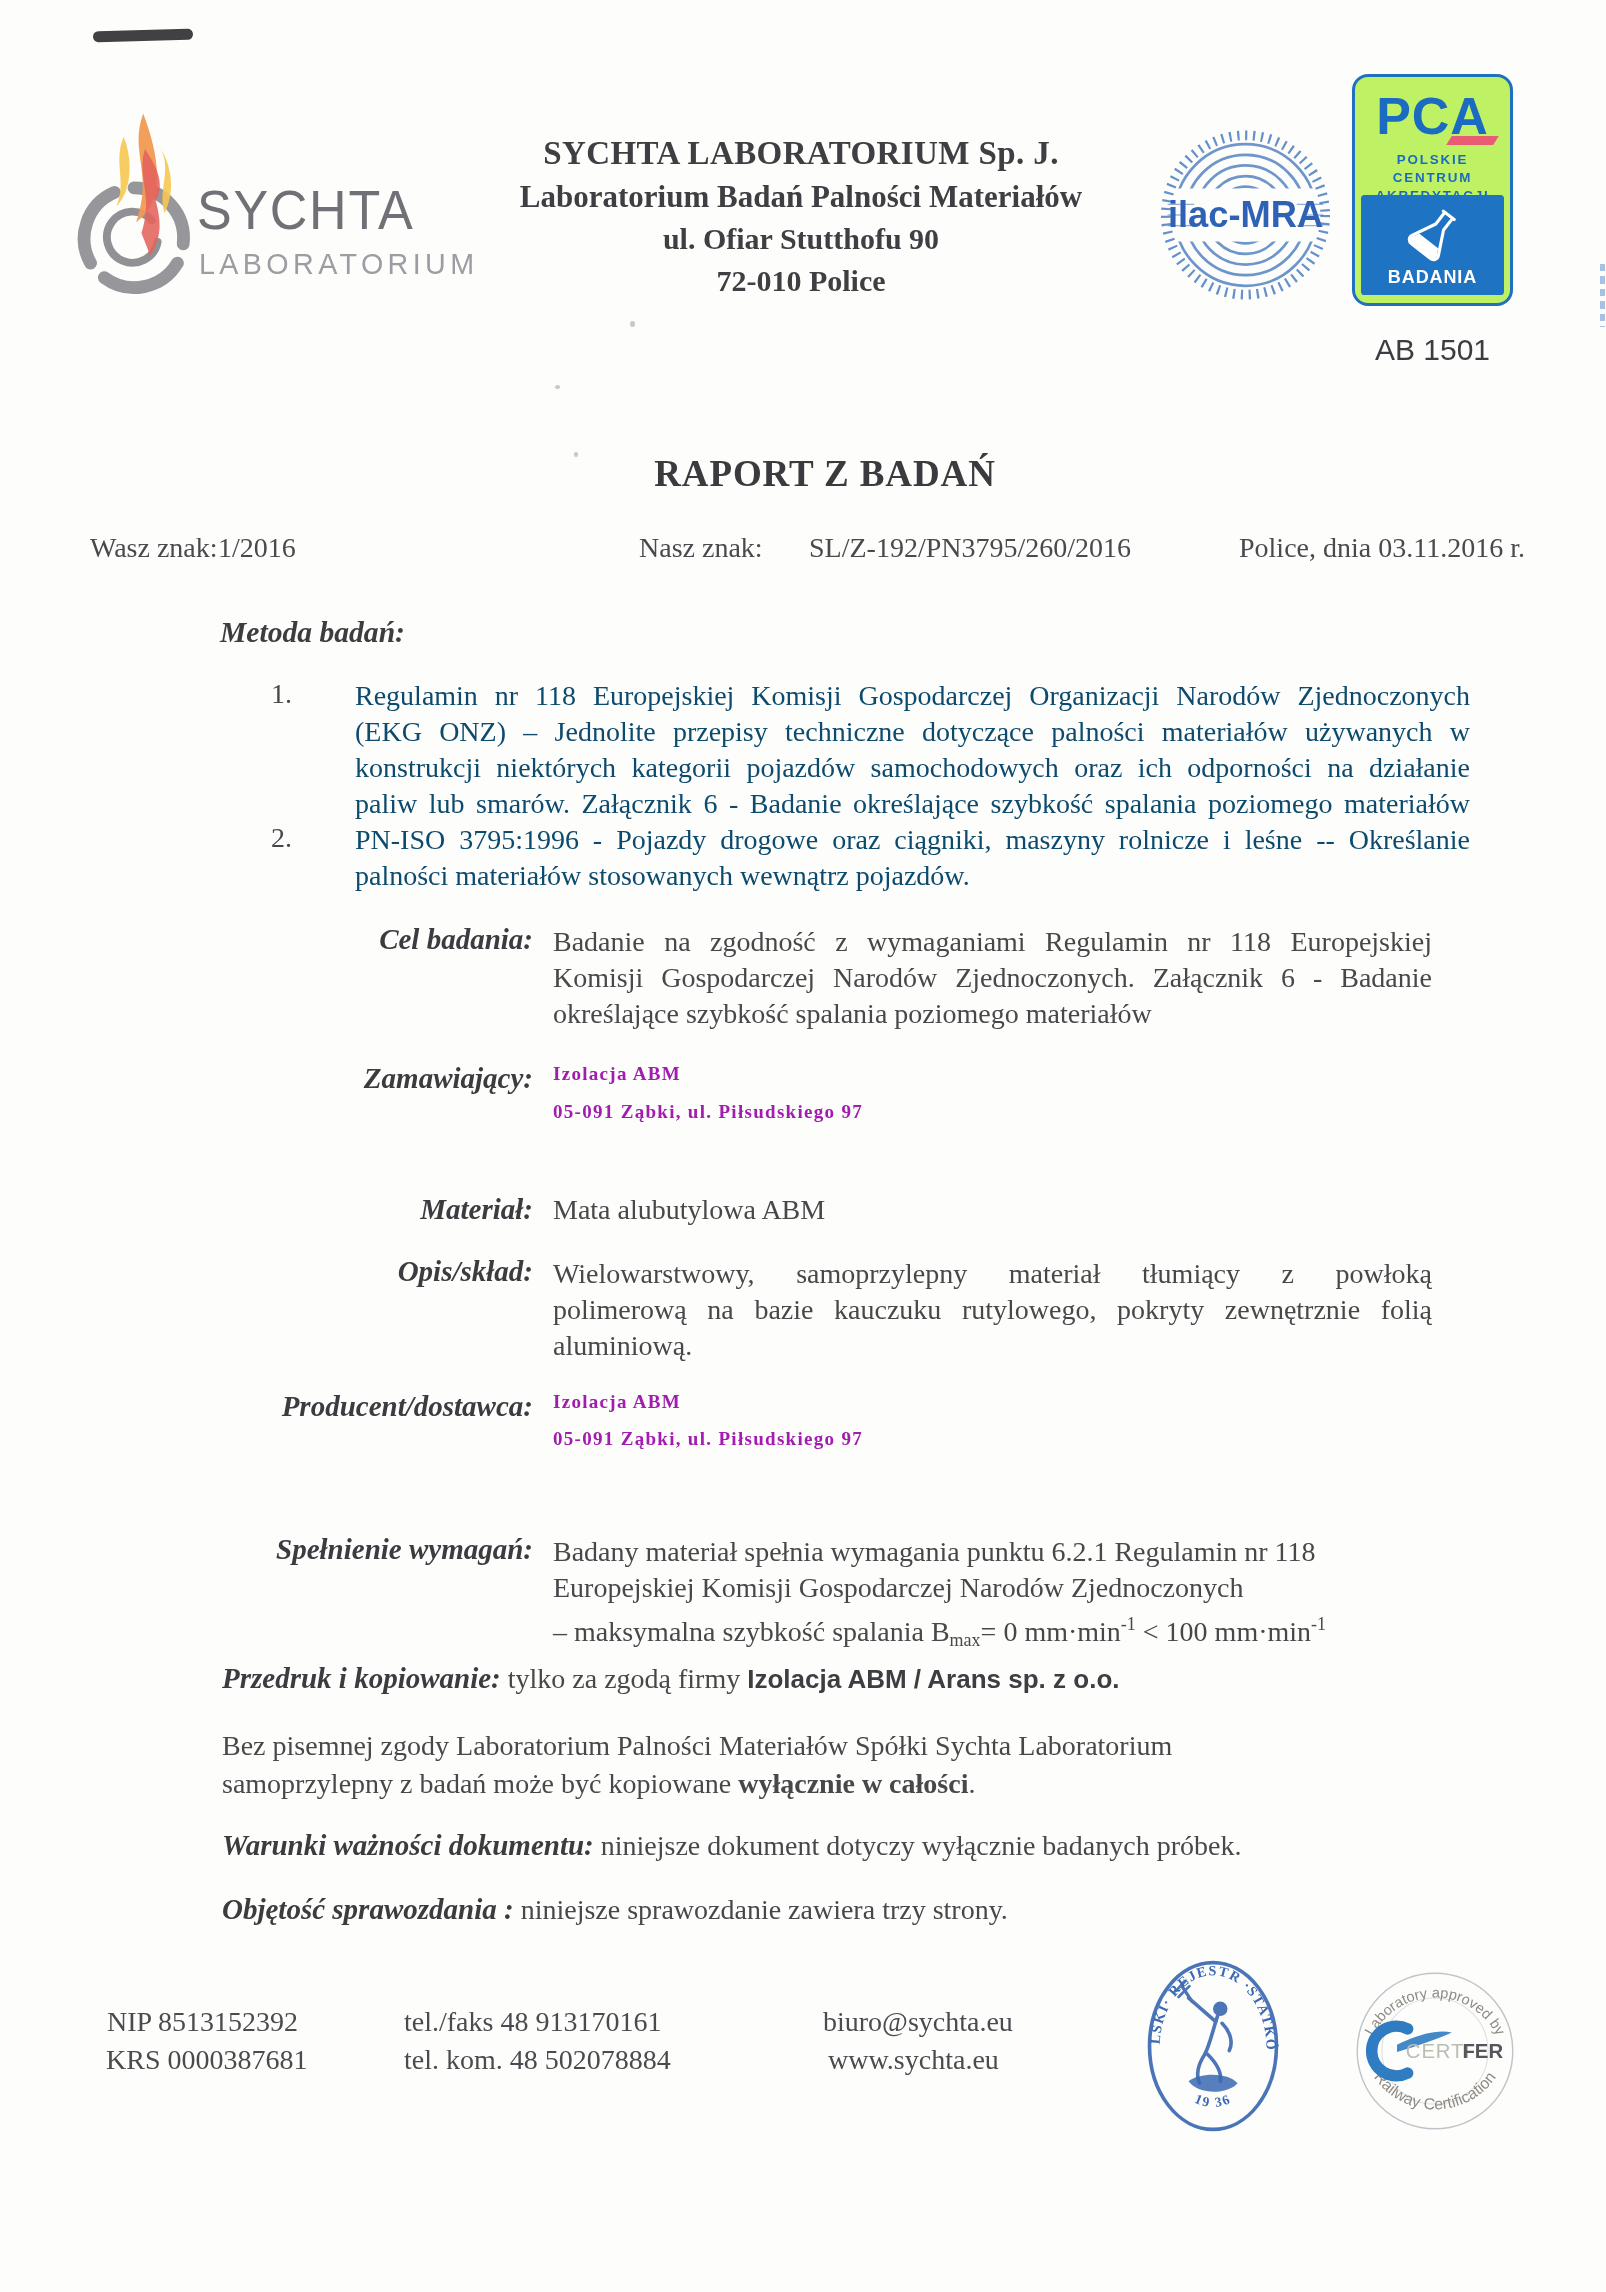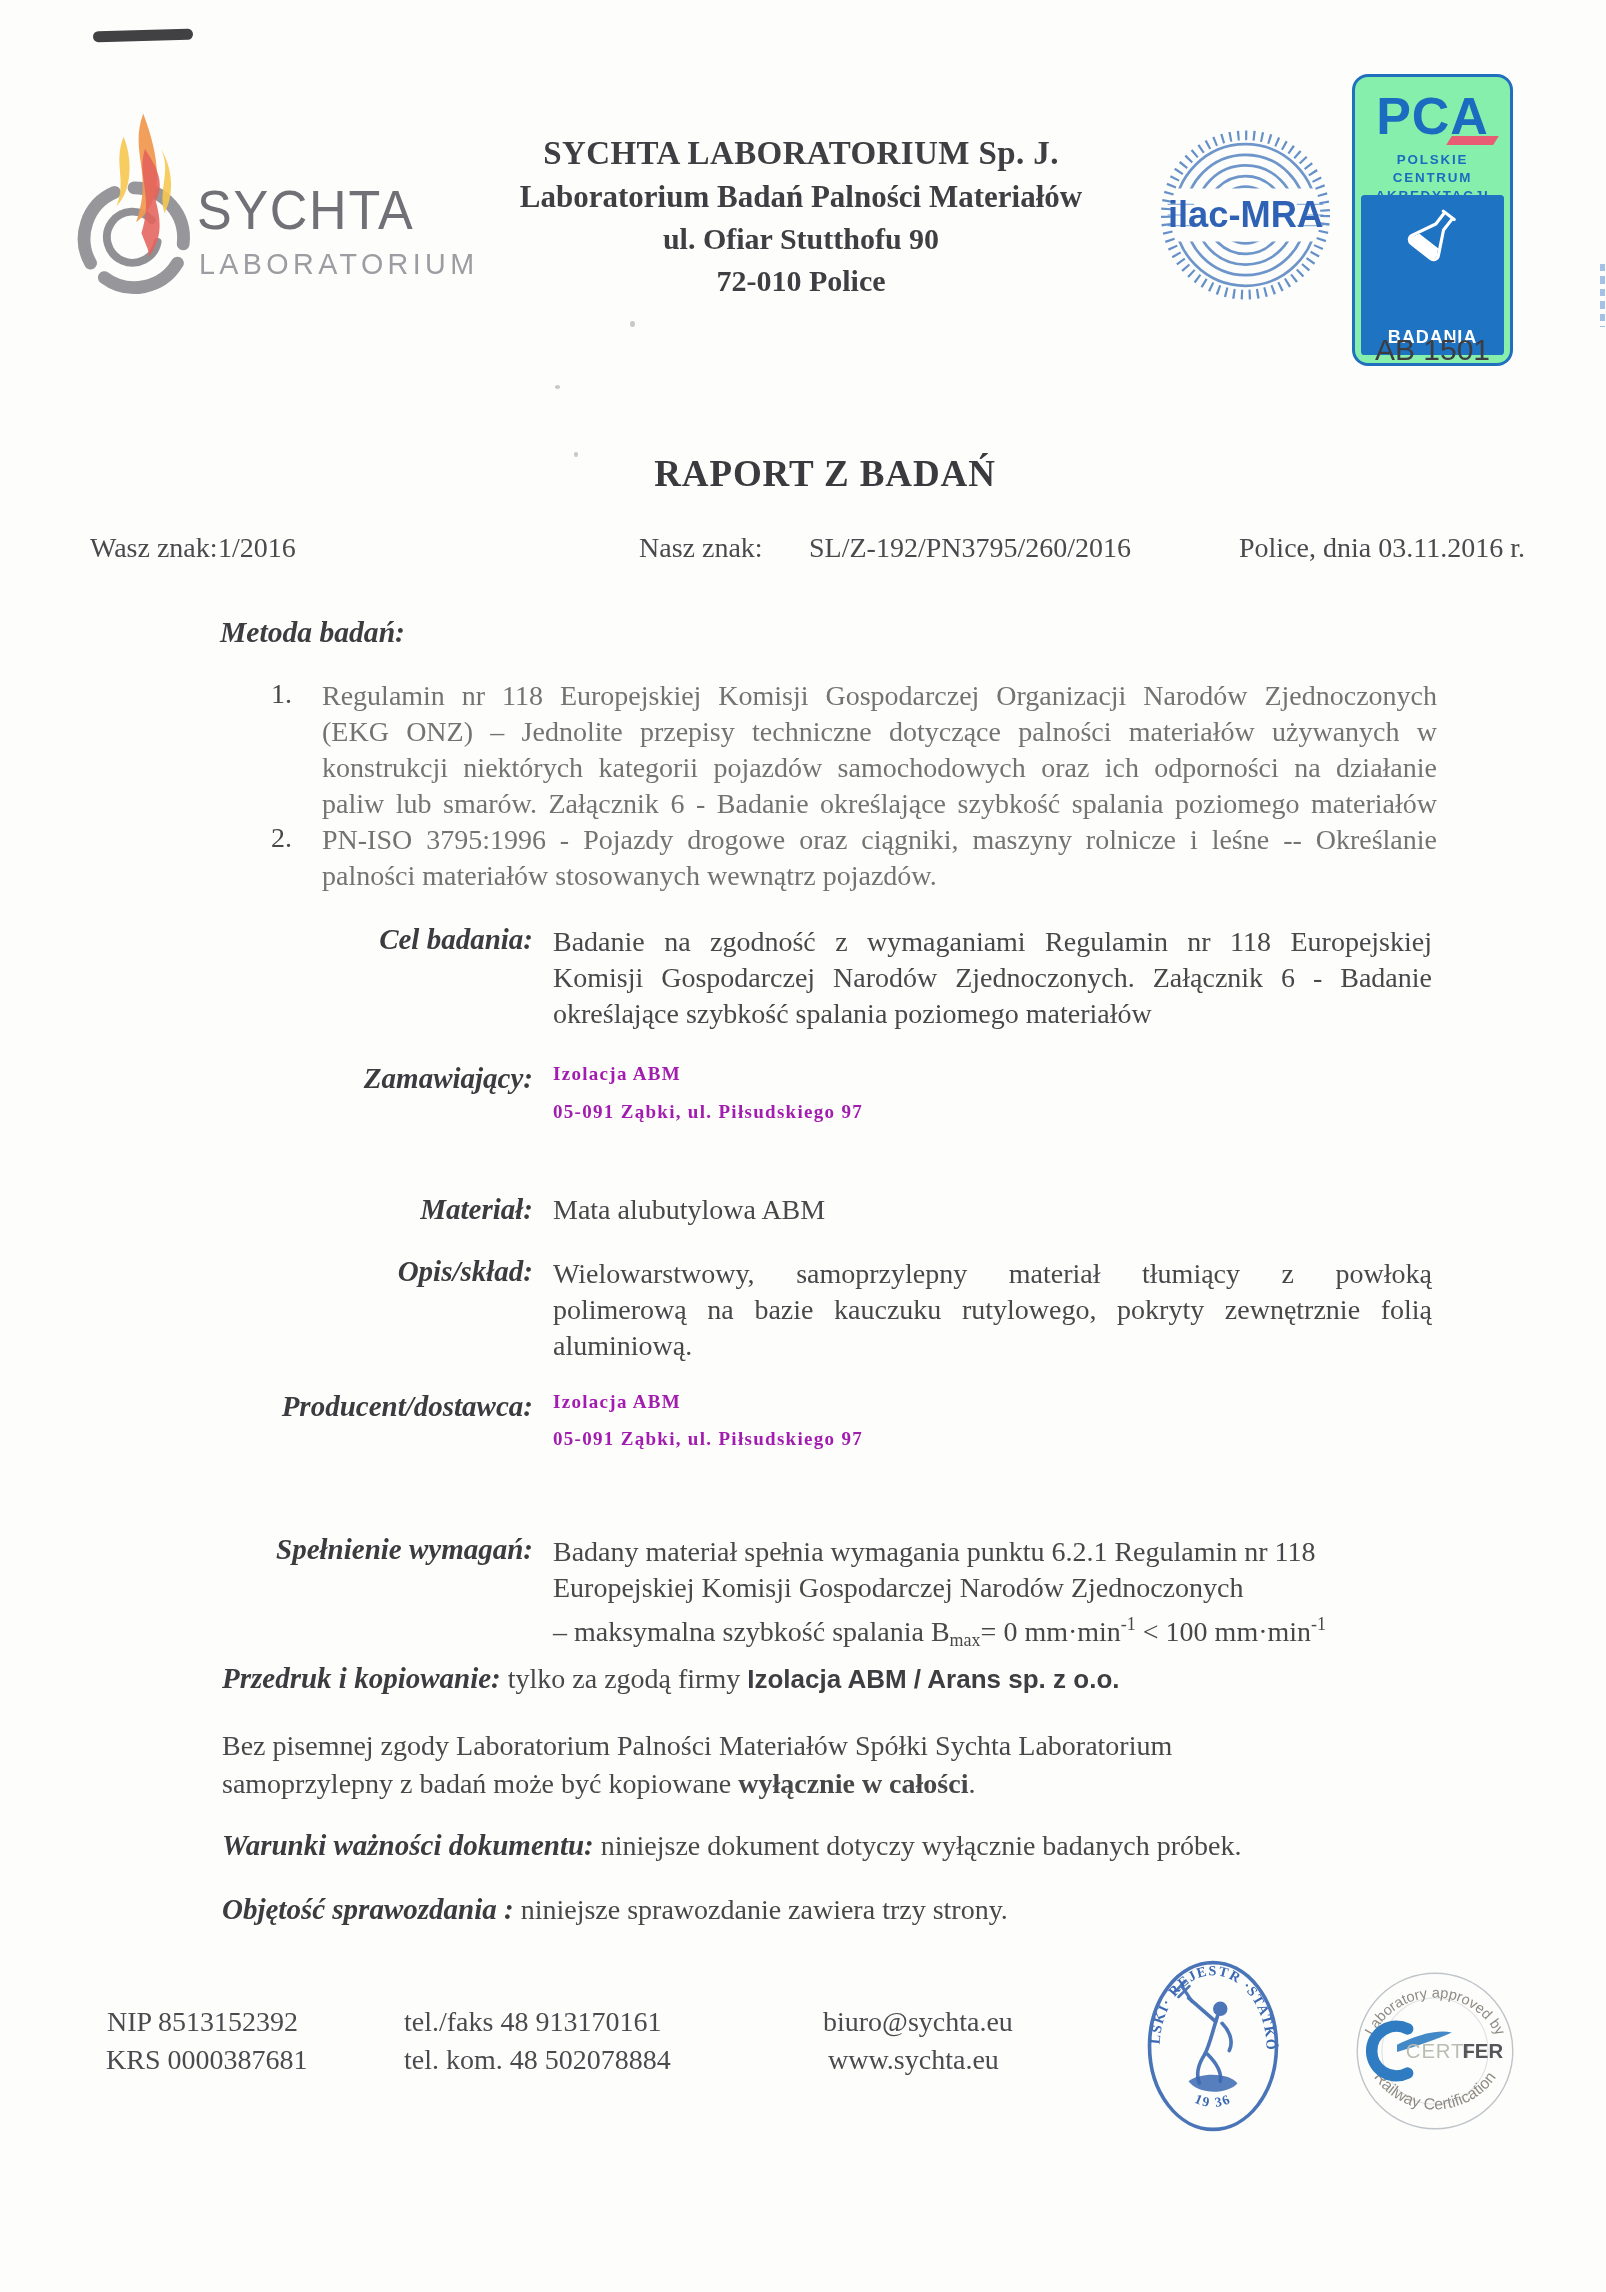--- a/index.html
+++ b/index.html
@@ -20,40 +20,40 @@
   .logo-sub  { left:199px; top:247px; font-family:"Liberation Sans", sans-serif; font-size:29.6px; color:#9c9ca2; letter-spacing:4.5px; transform:scaleX(.97); transform-origin:left top; }
 
   
   .company { left:407px; top:131px; width:788px; text-align:center; font-weight:bold; color:#3f3f43; }
   .company .l1 { font-size:33px; line-height:44px; letter-spacing:0.4px; }
   .company .l2 { font-size:31px; line-height:43px; }
   .company .l3 { font-size:30px; line-height:42px; }
   .company .l4 { font-size:30px; line-height:42px; }
 
   
-  .pca { left:1352px; top:74px; width:161px; height:292px; background:#86efac; border:3.6px solid #2170bf; border-radius:16px; }
+  .pca { left:1352px; top:74px; width:161px; height:232px; background:#bef264; border:3.6px solid #2170bf; border-radius:16px; }
   .pca-word { position:relative; margin-top:9px; text-align:center; font-family:"Liberation Sans", sans-serif; font-weight:bold; font-size:52px; color:#1b6cc0; letter-spacing:0.9px; }
   .pca-swoosh { position:absolute; right:14.3px; top:59px; width:47px; height:9px; background:#e85c74; transform:skewX(-32deg); }
   .pca-sub { margin-top:5.4px; text-align:center; font-family:"Liberation Sans", sans-serif; font-weight:bold; font-size:13.4px; color:#1b6cc0; letter-spacing:1.8px; line-height:18px; }
   .pca-box { position:absolute; left:6.3px; right:6.3px; top:118px; bottom:8px; background:#1e73c2; border-radius:3.6px; display:flex; flex-direction:column; align-items:center; justify-content:flex-end; }
   .pca-flask { position:absolute; top:10.7px; left:50%; transform:translateX(-50%); }
   .pca-badania { margin-bottom:7.2px; color:#fff; font-family:"Liberation Sans", sans-serif; font-weight:bold; font-size:18px; letter-spacing:0.9px; }
   .pca-number { left:1352px; top:333px; width:161px; text-align:center; font-family:"Liberation Sans", sans-serif; font-size:30px; color:#3d3d41; }
 
   
   .doc-title { left:21.5px; top:452px; width:1607px; text-align:center; font-size:37px; font-weight:bold; letter-spacing:0.9px; color:#3b3b3f; }
   .ref { top:532px; font-size:28px; color:#4a4a4e; }
   .ref.wl { left:90px; } .ref.wv { left:218px; }
   .ref.nl { left:639px; } .ref.nv { left:809px; }
   .ref.dt { left:1239px; }
 
   
   .metoda-label { left:220px; top:616px; font-size:29.6px; font-weight:bold; font-style:italic; color:#3d3d41; }
   .li-num { font-size:28px; color:#48484b; }
-  .li-body { width:1115px; font-size:28px; color:#737373; }
+  .li-body { width:1115px; font-size:28px; color:#0c4a6e;margin-left:33px; }
   .li-body .ln { line-height:36px; height:36px; white-space:nowrap; }
   .jline { text-align:justify; text-align-last:justify; white-space:normal !important; overflow:hidden; }
 
   
   .flabel { left:134px; width:399px; text-align:right; font-size:29px; font-weight:bold; font-style:italic; color:#3c3c40; }
   .fvalue { left:553px; width:882px; font-size:28px; color:#48484b; }
   .fvalue .ln { line-height:36px; height:36px; }
   .addr { font-weight:bold; letter-spacing:1.3px; font-size:19px; color:#a21caf; }
 
   

